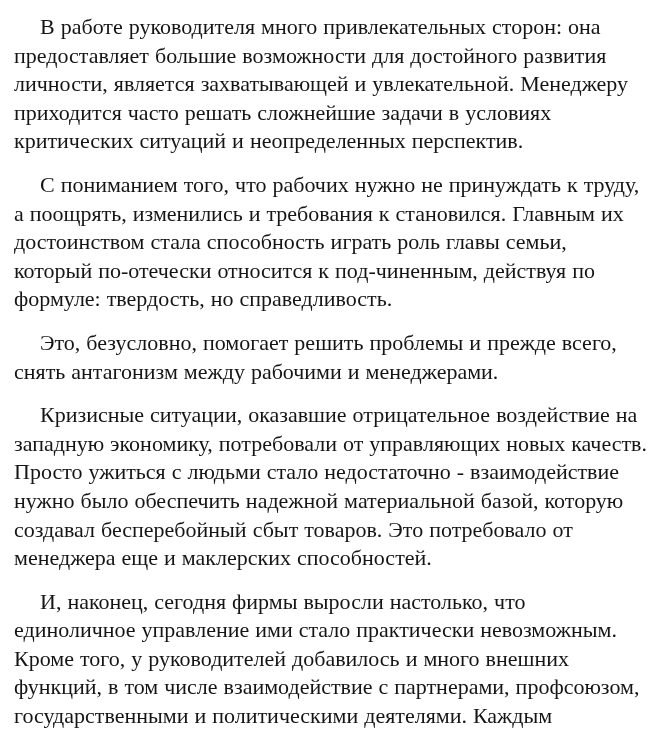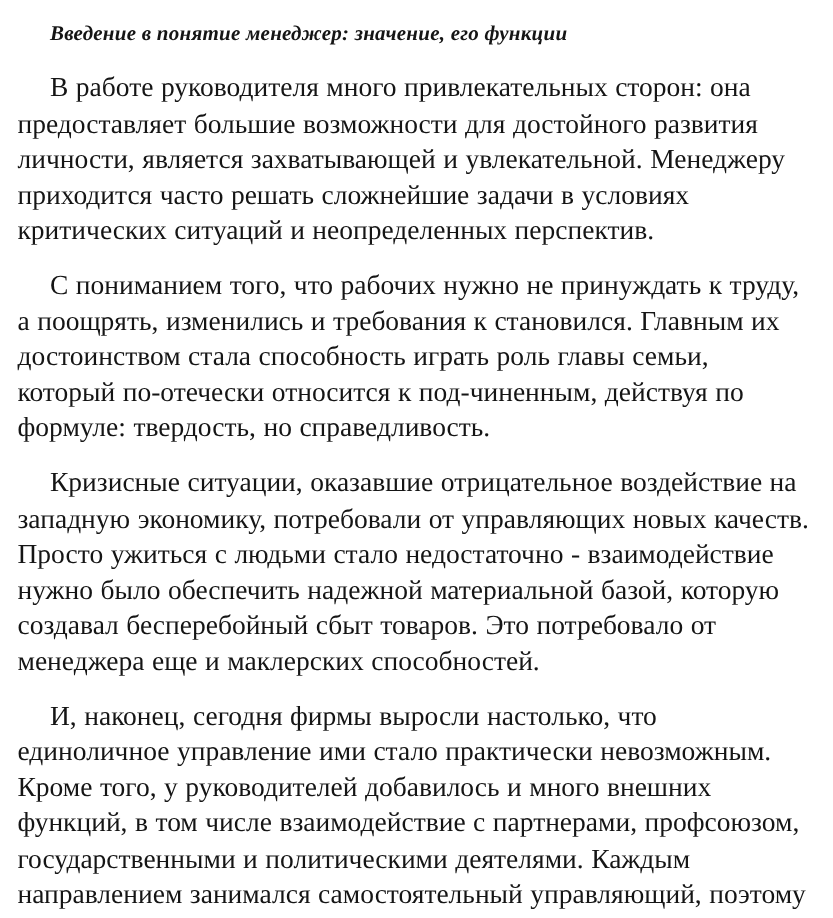--- a/index.html
+++ b/index.html
@@ -35,23 +35,23 @@
     word-spacing: 0.5px;
   }
   .doc-para:last-child {
     margin-bottom: 0;
   }
 </style>
 </head>
 <body>
 
 <div class="page">
-  <h1 class="doc-title">Введение в понятие менеджер: значение, его функции</h1>
 
   <p class="doc-para">В работе руководителя много привлекательных сторон: она предоставляет большие возможности для достойного развития личности, является захватывающей и увлекательной. Менеджеру приходится часто решать сложнейшие задачи в условиях критических ситуаций и неопределенных перспектив.</p>
 
   <p class="doc-para">С пониманием того, что рабочих нужно не принуждать к труду, а поощрять, изменились и требования к становился. Главным их достоинством стала способность играть роль главы семьи, который по-отечески относится к под-чиненным, действуя по формуле: твердость, но справедливость.</p>
 
+  <p class="doc-para">Это, безусловно, помогает решить проблемы и прежде всего, снять антагонизм между рабочими и менеджерами.</p>
 
   <p class="doc-para">Кризисные ситуации, оказавшие отрицательное воздействие на западную экономику, потребовали от управляющих новых качеств. Просто ужиться с людьми стало недостаточно - взаимодействие нужно было обеспечить надежной материальной базой, которую создавал бесперебойный сбыт товаров. Это потребовало от менеджера еще и маклерских способностей.</p>
 
   <p class="doc-para">И, наконец, сегодня фирмы выросли настолько, что единоличное управление ими стало практически невозможным. Кроме того, у руководителей добавилось и много внешних функций, в том числе взаимодействие с партнерами, профсоюзом, государственными и политическими деятелями. Каждым направлением занимался самостоятельный управляющий, поэтому глава корпорации становился менеджером-организатором, основная обязанность которого - координировать деятельность группы менеджеров.</p>
 </div>
 
 </body></html>

